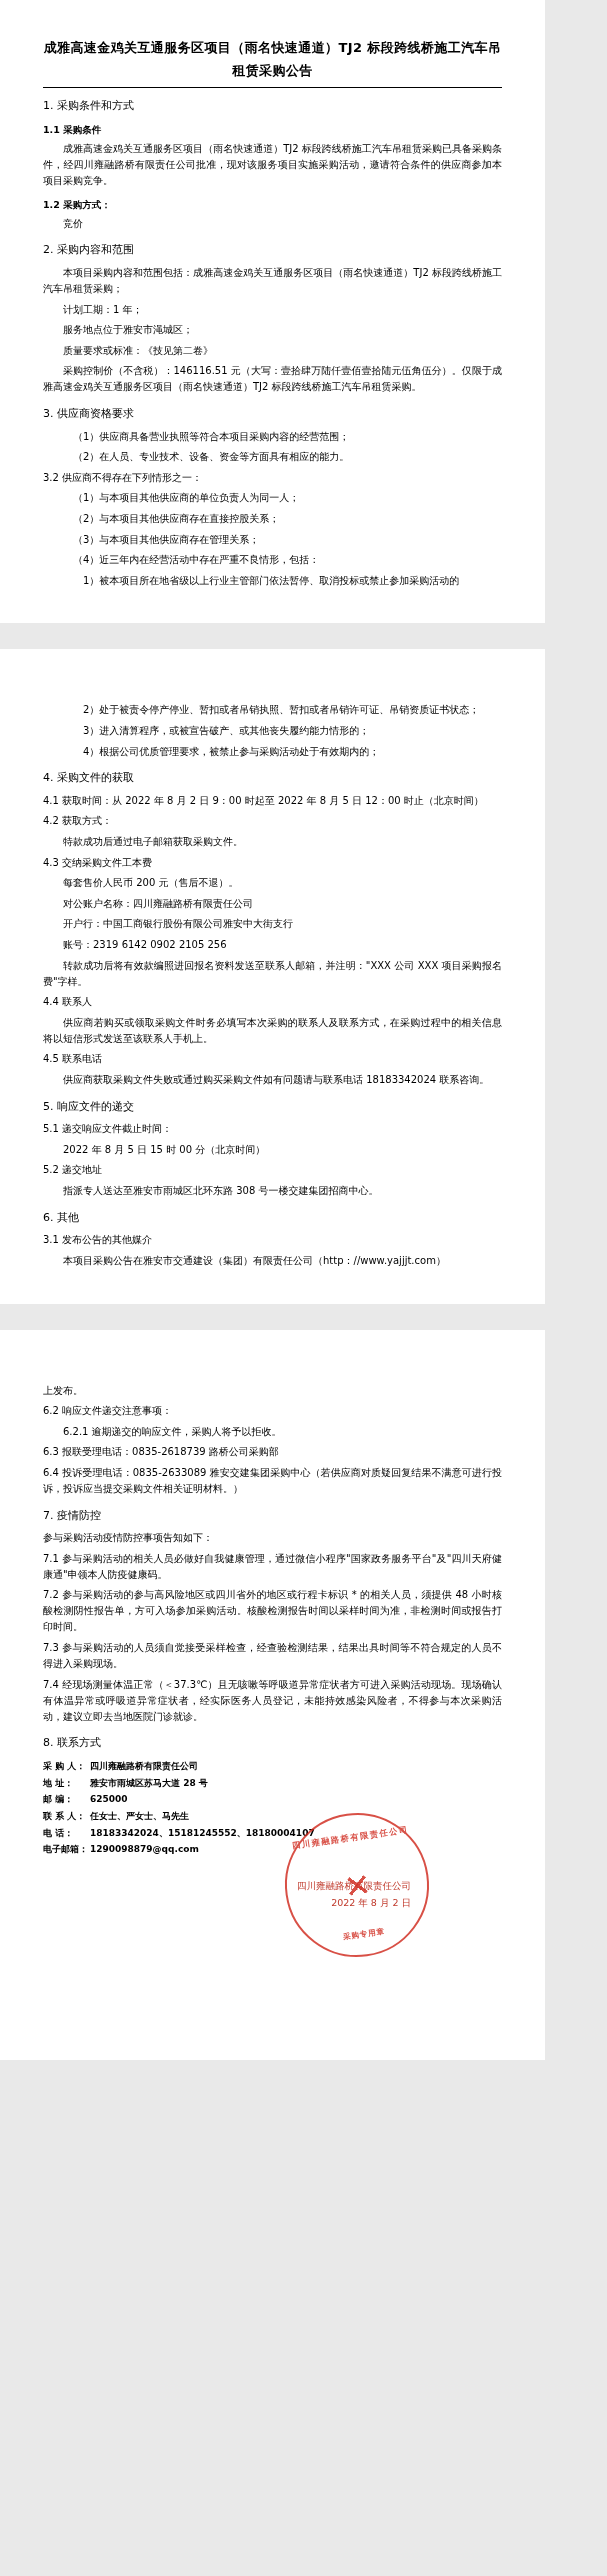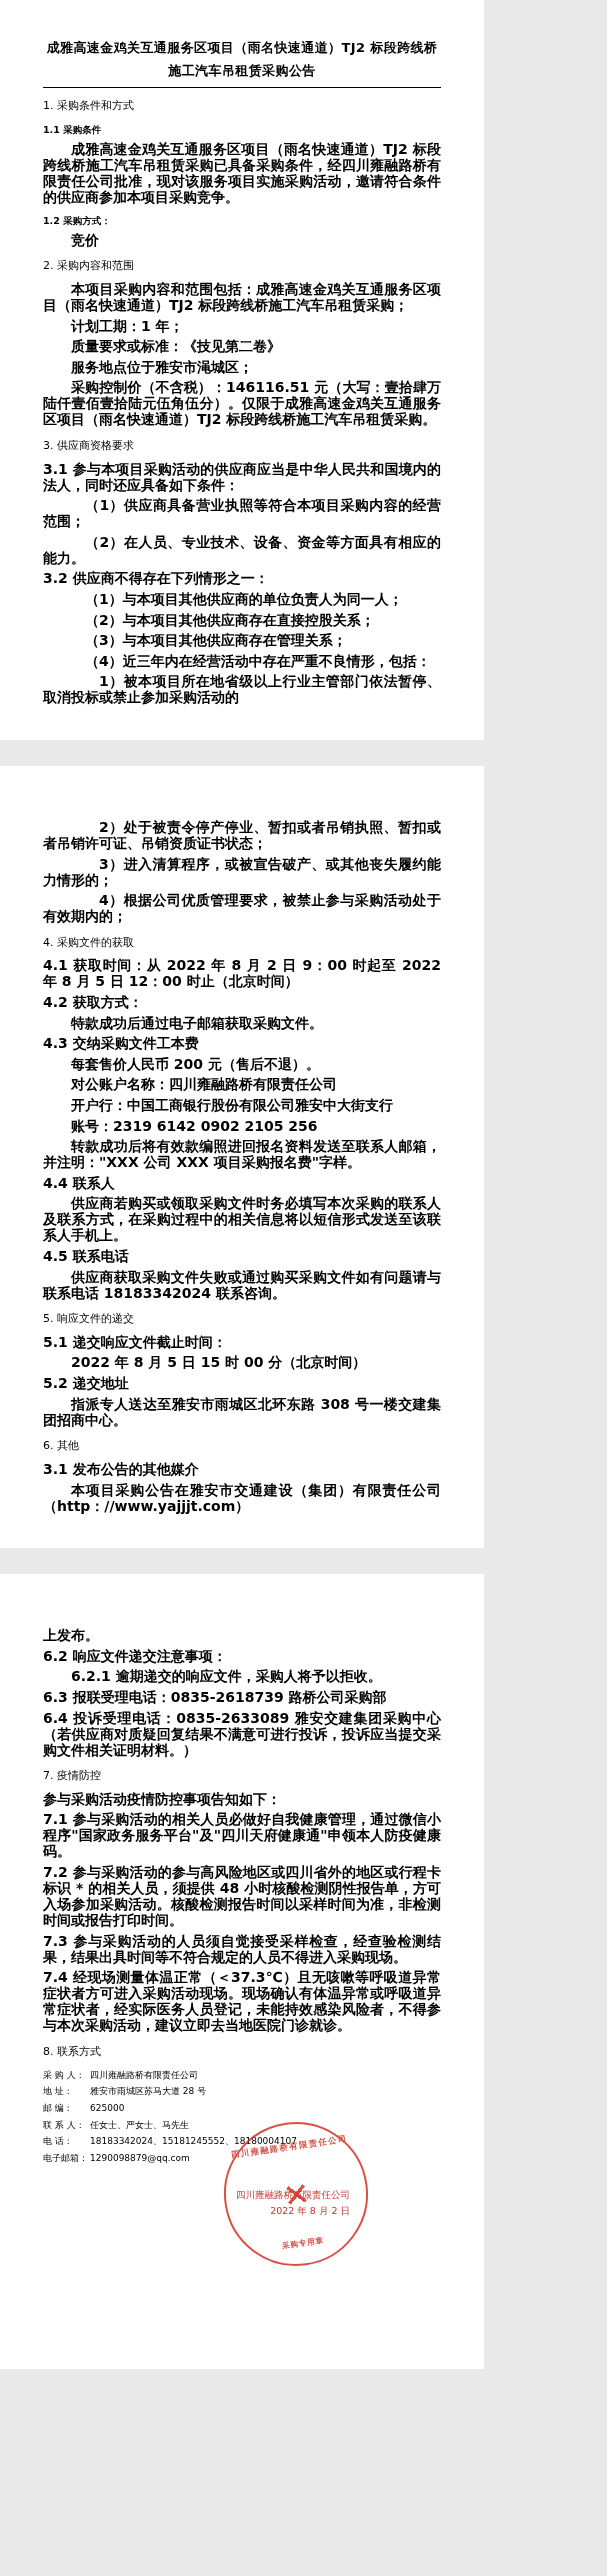--- a/index.html
+++ b/index.html
@@ -4,21 +4,21 @@
 <style>
   html,body{margin:0;padding:0;background:#e9e9e9;}
   body{font-family:"DejaVu Sans","Liberation Sans",sans-serif;}
   .page{
     width:607px;
     margin:0 auto;
     background:#e9e9e9;
     position:relative;
   }
   .sheet{
-    width:484px;
+    width:545px;
     background:#ffffff;
     box-sizing:border-box;
     padding:36px 43px 30px 43px;
     position:relative;
     overflow:hidden;
   }
   .gap{height:26px;background:#e9e9e9;}
   h1.doc-title{
     font-size:13px;
     line-height:23px;
@@ -38,26 +38,25 @@
     margin:10.6px 0 6px 0;
     line-height:16.7px;
   }
   h3.sub{
     font-size:9.5px;
     font-weight:bold;
     margin:7.6px 0 3.8px 0;
     line-height:15px;
   }
   p.t{
-    font-size:14px;
+    font-size:10px;
     line-height:16px;
     margin:0 0 4.6px 0;
     text-align:justify;
     text-indent:2em;
-    font-weight:bold;
   }
   p.t.noind{text-indent:0;}
   p.t.ind1{text-indent:3em;}
   p.t.ind2{text-indent:4em;}
   .seal{
     position:absolute;
     width:140px;height:140px;
     border:2.3px solid #d02a1e;
     border-radius:50%;
     right:73px;
@@ -87,21 +86,21 @@
     text-align:right;
     position:relative;
     min-height:152px;
   }
   .sign-line{
     font-size:9.5px;
     line-height:16.7px;
     color:#c0392b;
     margin-right:91px;
   }
-  .contact-table{font-size:9px;line-height:16.7px;}
+  .contact-table{font-size:9px;line-height:16.7px;font-weight:bold;}
   .contact-table .row{display:flex;}
   .contact-table .k{width:47px;flex:none;}
   .contact-table .v{flex:1;}
   .sheet-2-pad{padding-top:53px;}
 </style>
 </head>
 <body>
 
 <div class="page">
 
@@ -111,26 +110,25 @@
 
     <h2 class="sec">1. 采购条件和方式</h2>
     <h3 class="sub">1.1 采购条件</h3>
     <p class="t">成雅高速金鸡关互通服务区项目（雨名快速通道）TJ2 标段跨线桥施工汽车吊租赁采购已具备采购条件，经四川雍融路桥有限责任公司批准，现对该服务项目实施采购活动，邀请符合条件的供应商参加本项目采购竞争。</p>
     <h3 class="sub">1.2 采购方式：</h3>
     <p class="t">竞价</p>
 
     <h2 class="sec">2. 采购内容和范围</h2>
     <p class="t">本项目采购内容和范围包括：成雅高速金鸡关互通服务区项目（雨名快速通道）TJ2 标段跨线桥施工汽车吊租赁采购；</p>
     <p class="t">计划工期：1 年；</p>
+    <p class="t">服务地点位于雅安市渑城区；</p>
     <p class="t">质量要求或标准：《技见第二卷》</p>
-    <p class="t">服务地点位于雅安市渑城区；</p>
     <p class="t">采购控制价（不含税）：146116.51 元（大写：壹拾肆万陆仟壹佰壹拾陆元伍角伍分）。仅限于成雅高速金鸡关互通服务区项目（雨名快速通道）TJ2 标段跨线桥施工汽车吊租赁采购。</p>
 
     <h2 class="sec">3. 供应商资格要求</h2>
-    <p class="t noind">3.1 参与本项目采购活动的供应商应当是中华人民共和国境内的法人，同时还应具备如下条件：</p>
     <p class="t ind1">（1）供应商具备营业执照等符合本项目采购内容的经营范围；</p>
     <p class="t ind1">（2）在人员、专业技术、设备、资金等方面具有相应的能力。</p>
     <p class="t noind">3.2 供应商不得存在下列情形之一：</p>
     <p class="t ind1">（1）与本项目其他供应商的单位负责人为同一人；</p>
     <p class="t ind1">（2）与本项目其他供应商存在直接控股关系；</p>
     <p class="t ind1">（3）与本项目其他供应商存在管理关系；</p>
     <p class="t ind1">（4）近三年内在经营活动中存在严重不良情形，包括：</p>
     <p class="t ind2">1）被本项目所在地省级以上行业主管部门依法暂停、取消投标或禁止参加采购活动的</p>
   </div>
 

